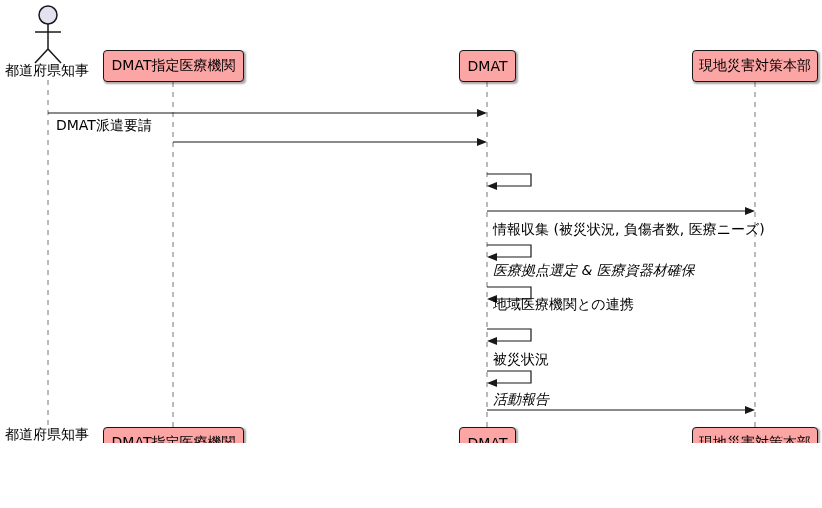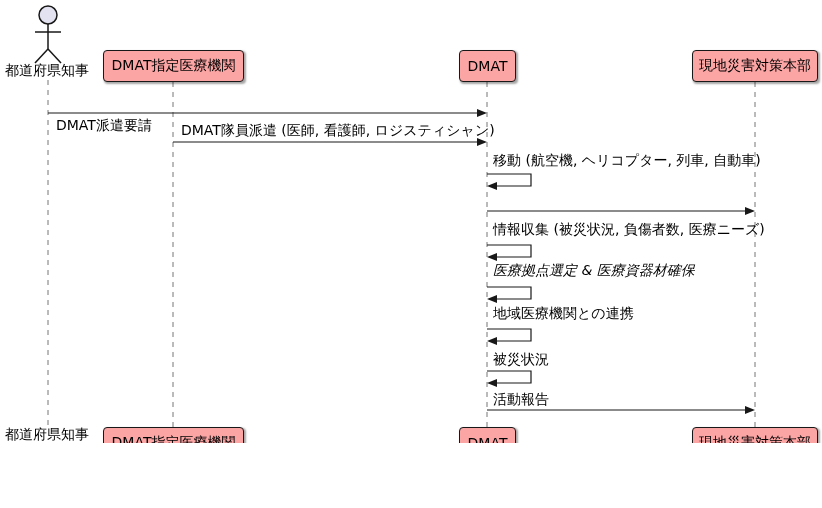--- a/index.html
+++ b/index.html
@@ -117,21 +117,19 @@
 
   <div class="pbox" style="left:103px; top:50px; width:141px; height:32px;">DMAT指定医療機関</div>
   <div class="pbox" style="left:459px; top:50px; width:57px; height:32px;">DMAT</div>
   <div class="pbox" style="left:692px; top:50px; width:126px; height:32px;">現地災害対策本部</div>
 
   <div class="pbox" style="left:103px; top:427px; width:141px; height:32px;">DMAT指定医療機関</div>
   <div class="pbox" style="left:459px; top:427px; width:57px; height:32px;">DMAT</div>
   <div class="pbox" style="left:692px; top:427px; width:126px; height:32px;">現地災害対策本部</div>
 
   <div class="msg-label" style="left:56px;  top:93px;margin-top:24px;">DMAT派遣要請</div>
-  <div class="msg-label" style="left:181px; top:122px;">DMAT隊員派遣 (医師, 看護師, ロジスティシャン)</div>
-  <div class="msg-label" style="left:493px; top:152px;">移動 (航空機, ヘリコプター, 列車, 自動車)</div>
   <div class="msg-label" style="left:493px; top:221px;">情報収集 (被災状況, 負傷者数, 医療ニーズ)</div>
   <div class="msg-label" style="left:493px; top:262px;font-style:italic;">医療拠点選定 &amp; 医療資器材確保</div>
-  <div class="msg-label" style="left:493px; top:305px;">地域医療機関との連携</div>
+  <div class="msg-label" style="left:493px; top:296px;">地域医療機関との連携</div>
   <div class="msg-label" style="left:493px; top:351px;">被災状況</div>
-  <div class="msg-label" style="left:493px; top:391px;">活動報告</div>
+  <div class="msg-label" style="left:493px; top:391px;font-style:italic;">活動報告</div>
 
 </div>
 
 </body></html>

